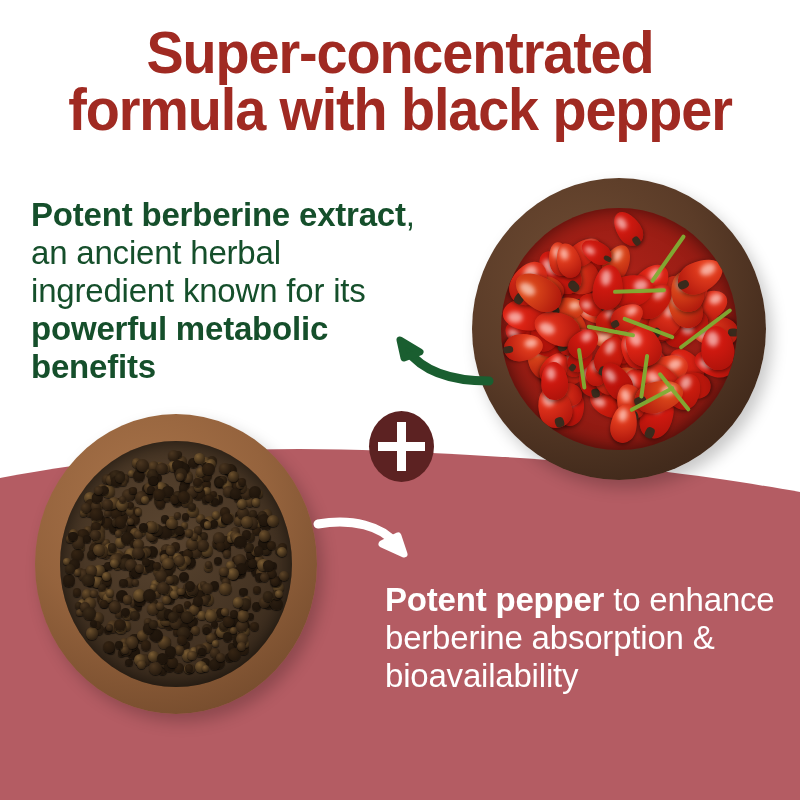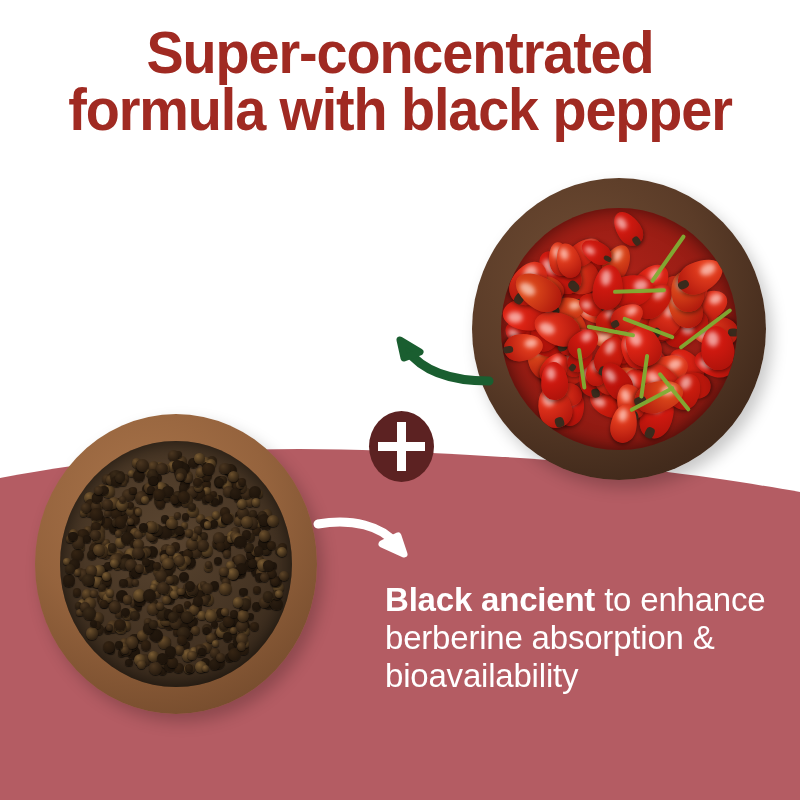--- a/index.html
+++ b/index.html
@@ -1121,18 +1121,21 @@
       <path d="M318,524 C352,518 382,526 396,544" fill="none" stroke="#ffffff" stroke-width="9" stroke-linecap="round"></path>
       <path d="M404,554 L382,544 L398,536 Z" fill="#ffffff" stroke="#ffffff" stroke-width="7" stroke-linejoin="round"></path>
     </g>
   </svg>
 
   <div class="plus-badge">
     <span class="bar h"></span>
     <span class="bar v"></span>
   </div>
 
+  <div class="green-copy">
+    <b>Potent berberine extract</b><span>, an ancient herbal ingredient known for its </span><b>powerful metabolic benefits</b>
+  </div>
 
   <div class="white-copy">
-    <b>Black ancient</b><span> to enhance berberine absorption &amp; bioavailability</span>
+    <b>Potent pepper</b><span> to enhance berberine absorption &amp; bioavailability</span>
   </div>
 
 </div>
 
 </body></html>

